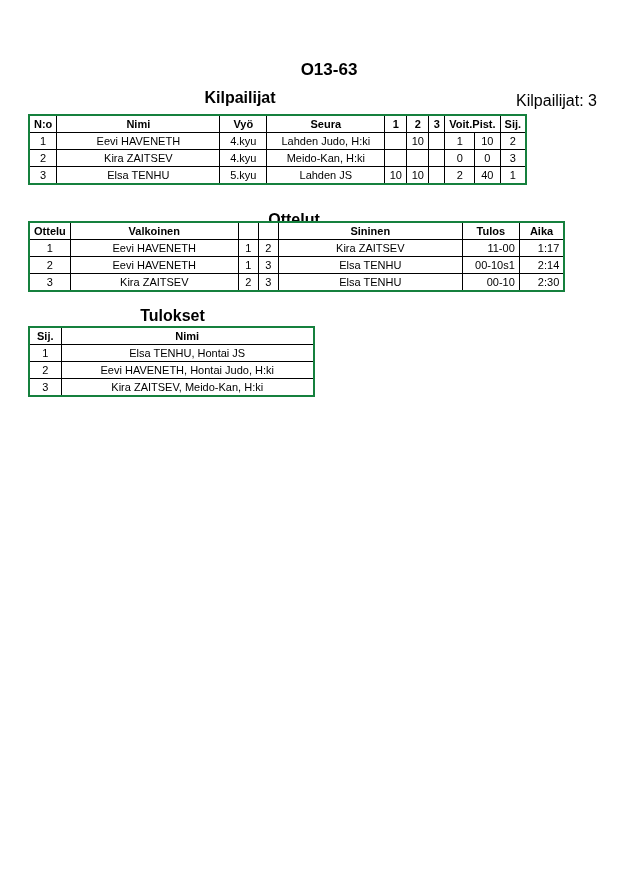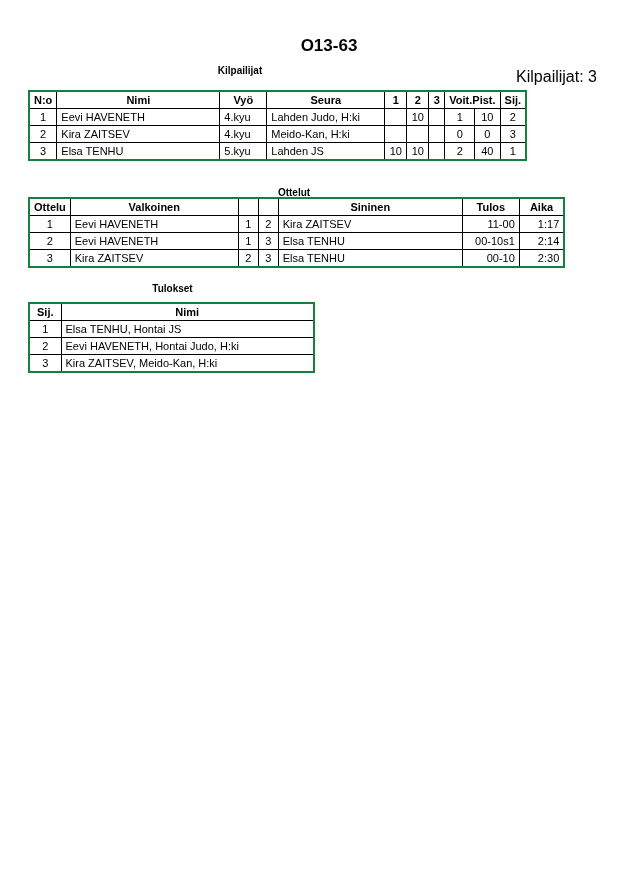--- a/index.html
+++ b/index.html
@@ -4,31 +4,32 @@
 <style>
   html, body { margin: 0; padding: 0; background: #ffffff; }
   .page {
     position: relative;
     width: 630px;
     height: 710px;
     background: #ffffff;
     color: #000000;
     font-family: "Liberation Sans", sans-serif;
     overflow: hidden;
+    margin-top: 24px;
   }
   .page-title {
     position: absolute;
     top: 36px; left: 28px; width: 602px;
     text-align: center;
     font-size: 17px;
     font-weight: bold;
   }
   .sec-heading {
     position: absolute;
-    font-size: 10px;
+    font-size: 16px;
     font-weight: bold;
     text-align: center;
   }
   .h-kilpailijat { top: 65px; left: 28px; width: 424px; }
   .h-ottelut     { top: 187px; left: 28px; width: 532px; }
   .h-tulokset    { top: 283px; left: 28px; width: 289px; }
   .competitors-count {
     position: absolute;
     top: 68px; right: 33px;
     font-size: 16px;
@@ -49,21 +50,21 @@
     font-size: 11px;
     height: 16px;
     line-height: 16px;
     padding: 0 4px;
     white-space: nowrap;
     overflow: hidden;
     vertical-align: middle;
   }
   .t2 td, .t3 td { height: 18px; line-height: 18px; }
   table.tbl th { font-weight: bold; text-align: center; }
-  .l { text-align: left; }
+  .l { text-align: center; }
   .c { text-align: center; }
   .r { text-align: right; padding-right: 7px; }
 </style>
 </head>
 <body>
 
 <div class="page">
 
   <div class="page-title">O13-63</div>
 

